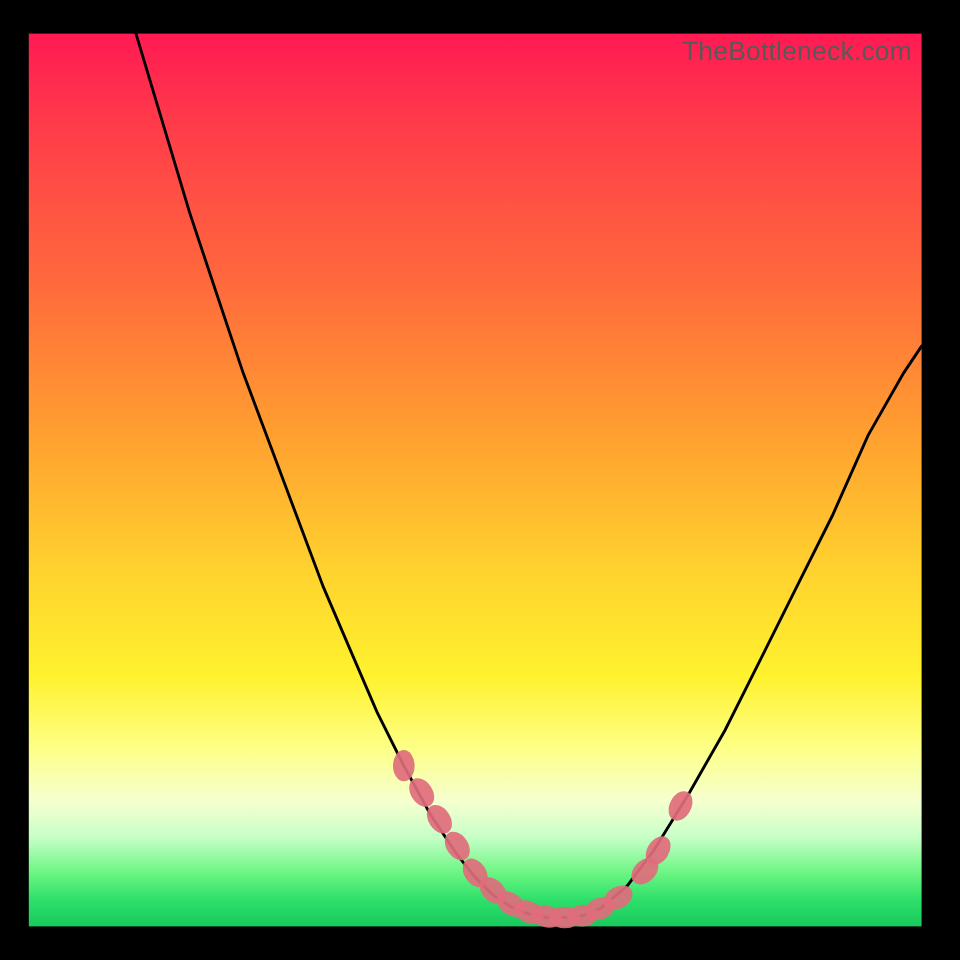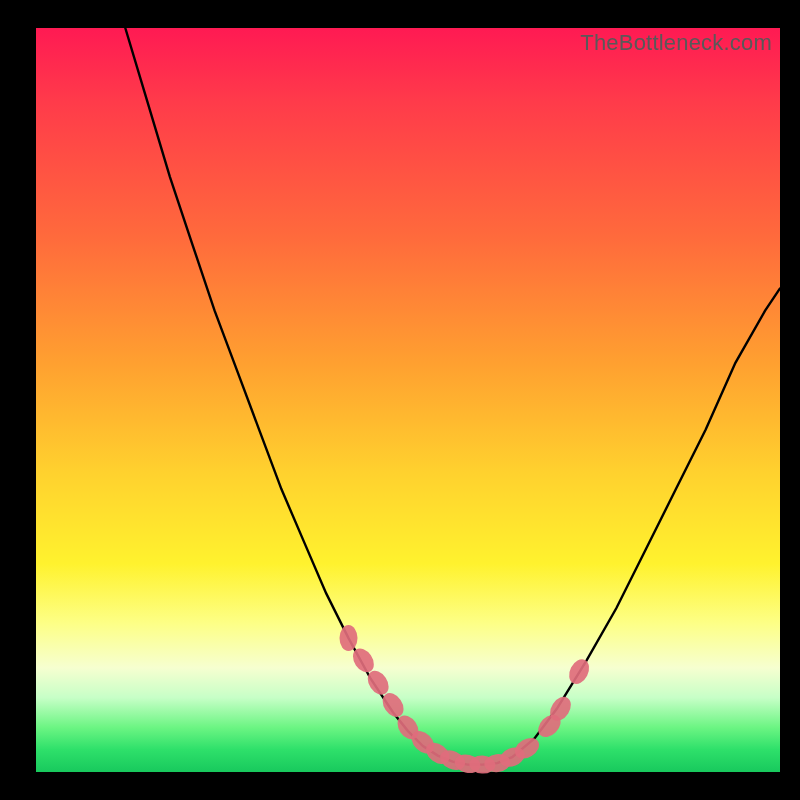--- a/index.html
+++ b/index.html
@@ -6,21 +6,21 @@
     margin: 0;
     padding: 0;
     width: 800px;
     height: 800px;
     background: #000;
     overflow: hidden;
     font-family: Arial, Helvetica, sans-serif;
   }
   .frame {
     position: absolute;
-    left: 36px;
+    left: 24px;
     top: 28px;
     width: 744px;
     height: 612px;
     background: #000;
   }
   .plot-area {
     position: absolute;
     left: 0;
     top: 0;
     width: 744px;

